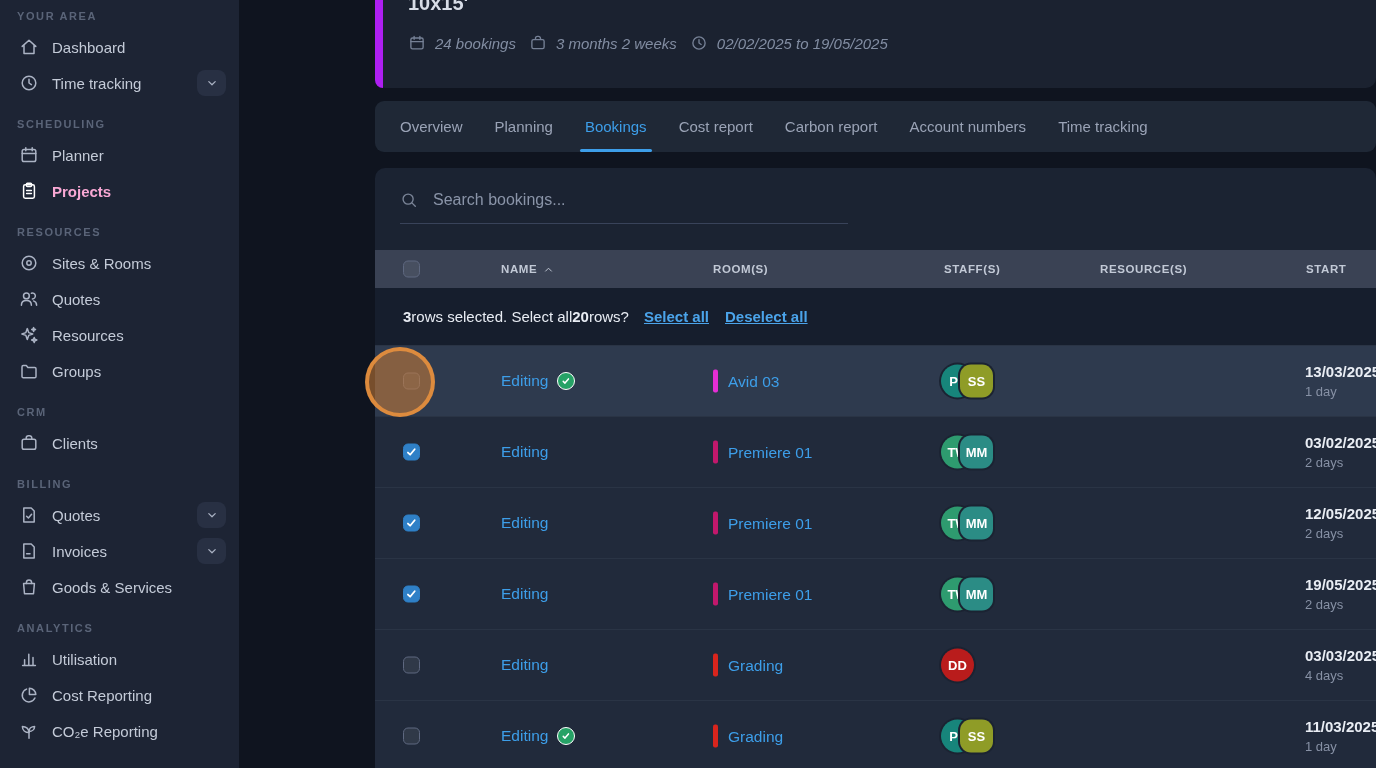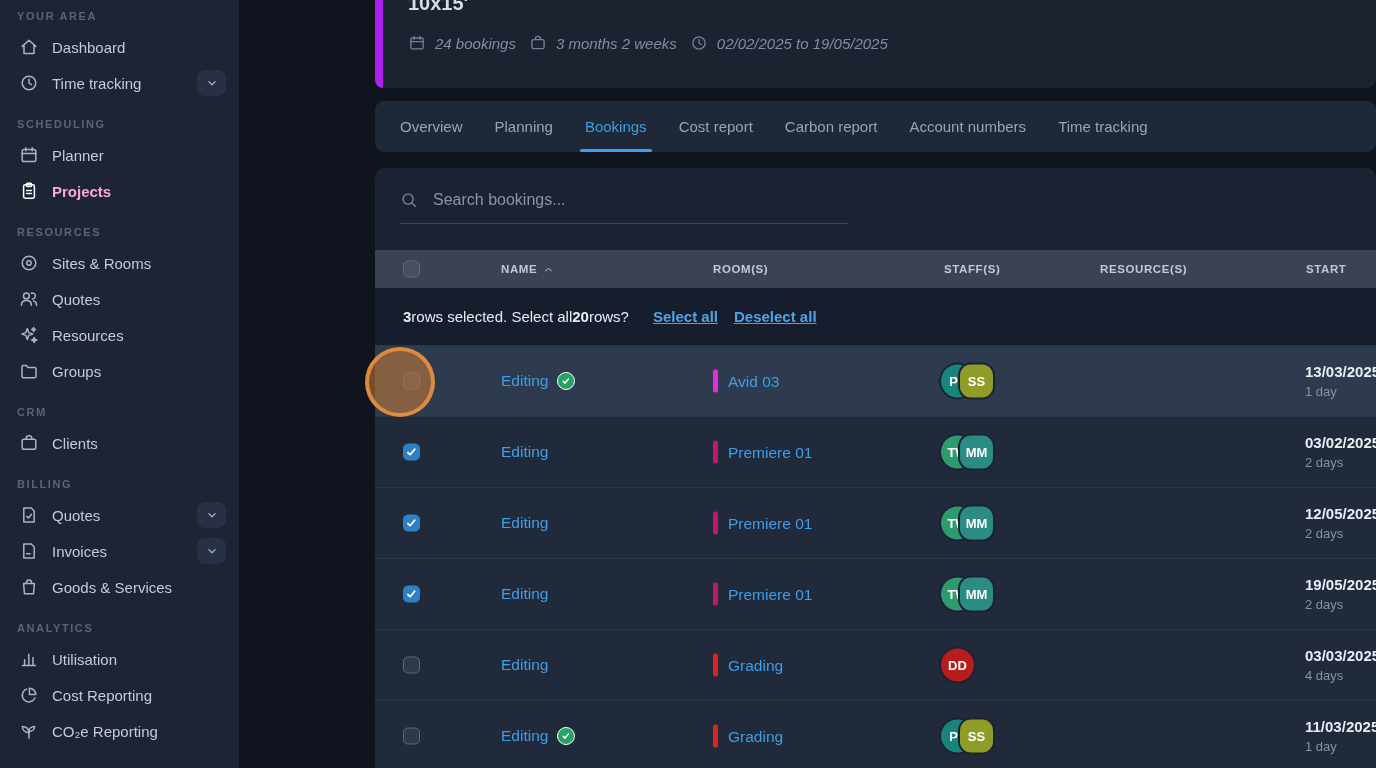--- a/index.html
+++ b/index.html
@@ -45,21 +45,21 @@
   .search-box input{background:transparent;border:none;outline:none;color:#D5DAE4;font-size:16px;font-family:"Liberation Sans",sans-serif;width:100%;}
   .search-box input::placeholder{color:#8A94A8;}
 
   .thead{height:38px;background:#3A4254;position:relative;display:flex;align-items:center;}
   .th{position:absolute;font-size:11.5px;font-weight:bold;letter-spacing:.6px;color:#C2C9D6;display:flex;align-items:center;gap:5px;cursor:pointer;}
   .th .icon{width:13px;height:13px;color:#C2C9D6;}
 
   .banner{height:57px;background:#161E2D;display:flex;align-items:center;padding-left:28px;font-size:15px;color:#E8ECF3;}
   .banner .b{font-weight:bold;}
   .banner a{color:#4BA4EA;font-weight:600;text-decoration:underline;cursor:pointer;}
-  .banner a.first{margin-left:24px;}
+  .banner a.first{margin-left:15px;}
   .banner a.second{margin-left:16px;}
 
   .row{height:70px;background:#212A3B;border-top:1px solid #2A3445;position:relative;}
   .row.highlight{background:#2E3A4E;}
   .cell{position:absolute;top:50%;transform:translateY(-50%);}
   .checkbox{left:28px;width:17px;height:17px;border-radius:5px;background:rgba(255,255,255,.07);border:1.5px solid #5E6880;box-sizing:border-box;cursor:pointer;}
   .checkbox .icon{display:none;}
   .checkbox.checked{background:#2F80C7;border-color:#2F80C7;}
   .checkbox.checked .icon{display:flex;width:13px;height:13px;color:#fff;margin:0.5px auto 0;}
   .checkbox.checked .icon svg{stroke-width:2.8;}

